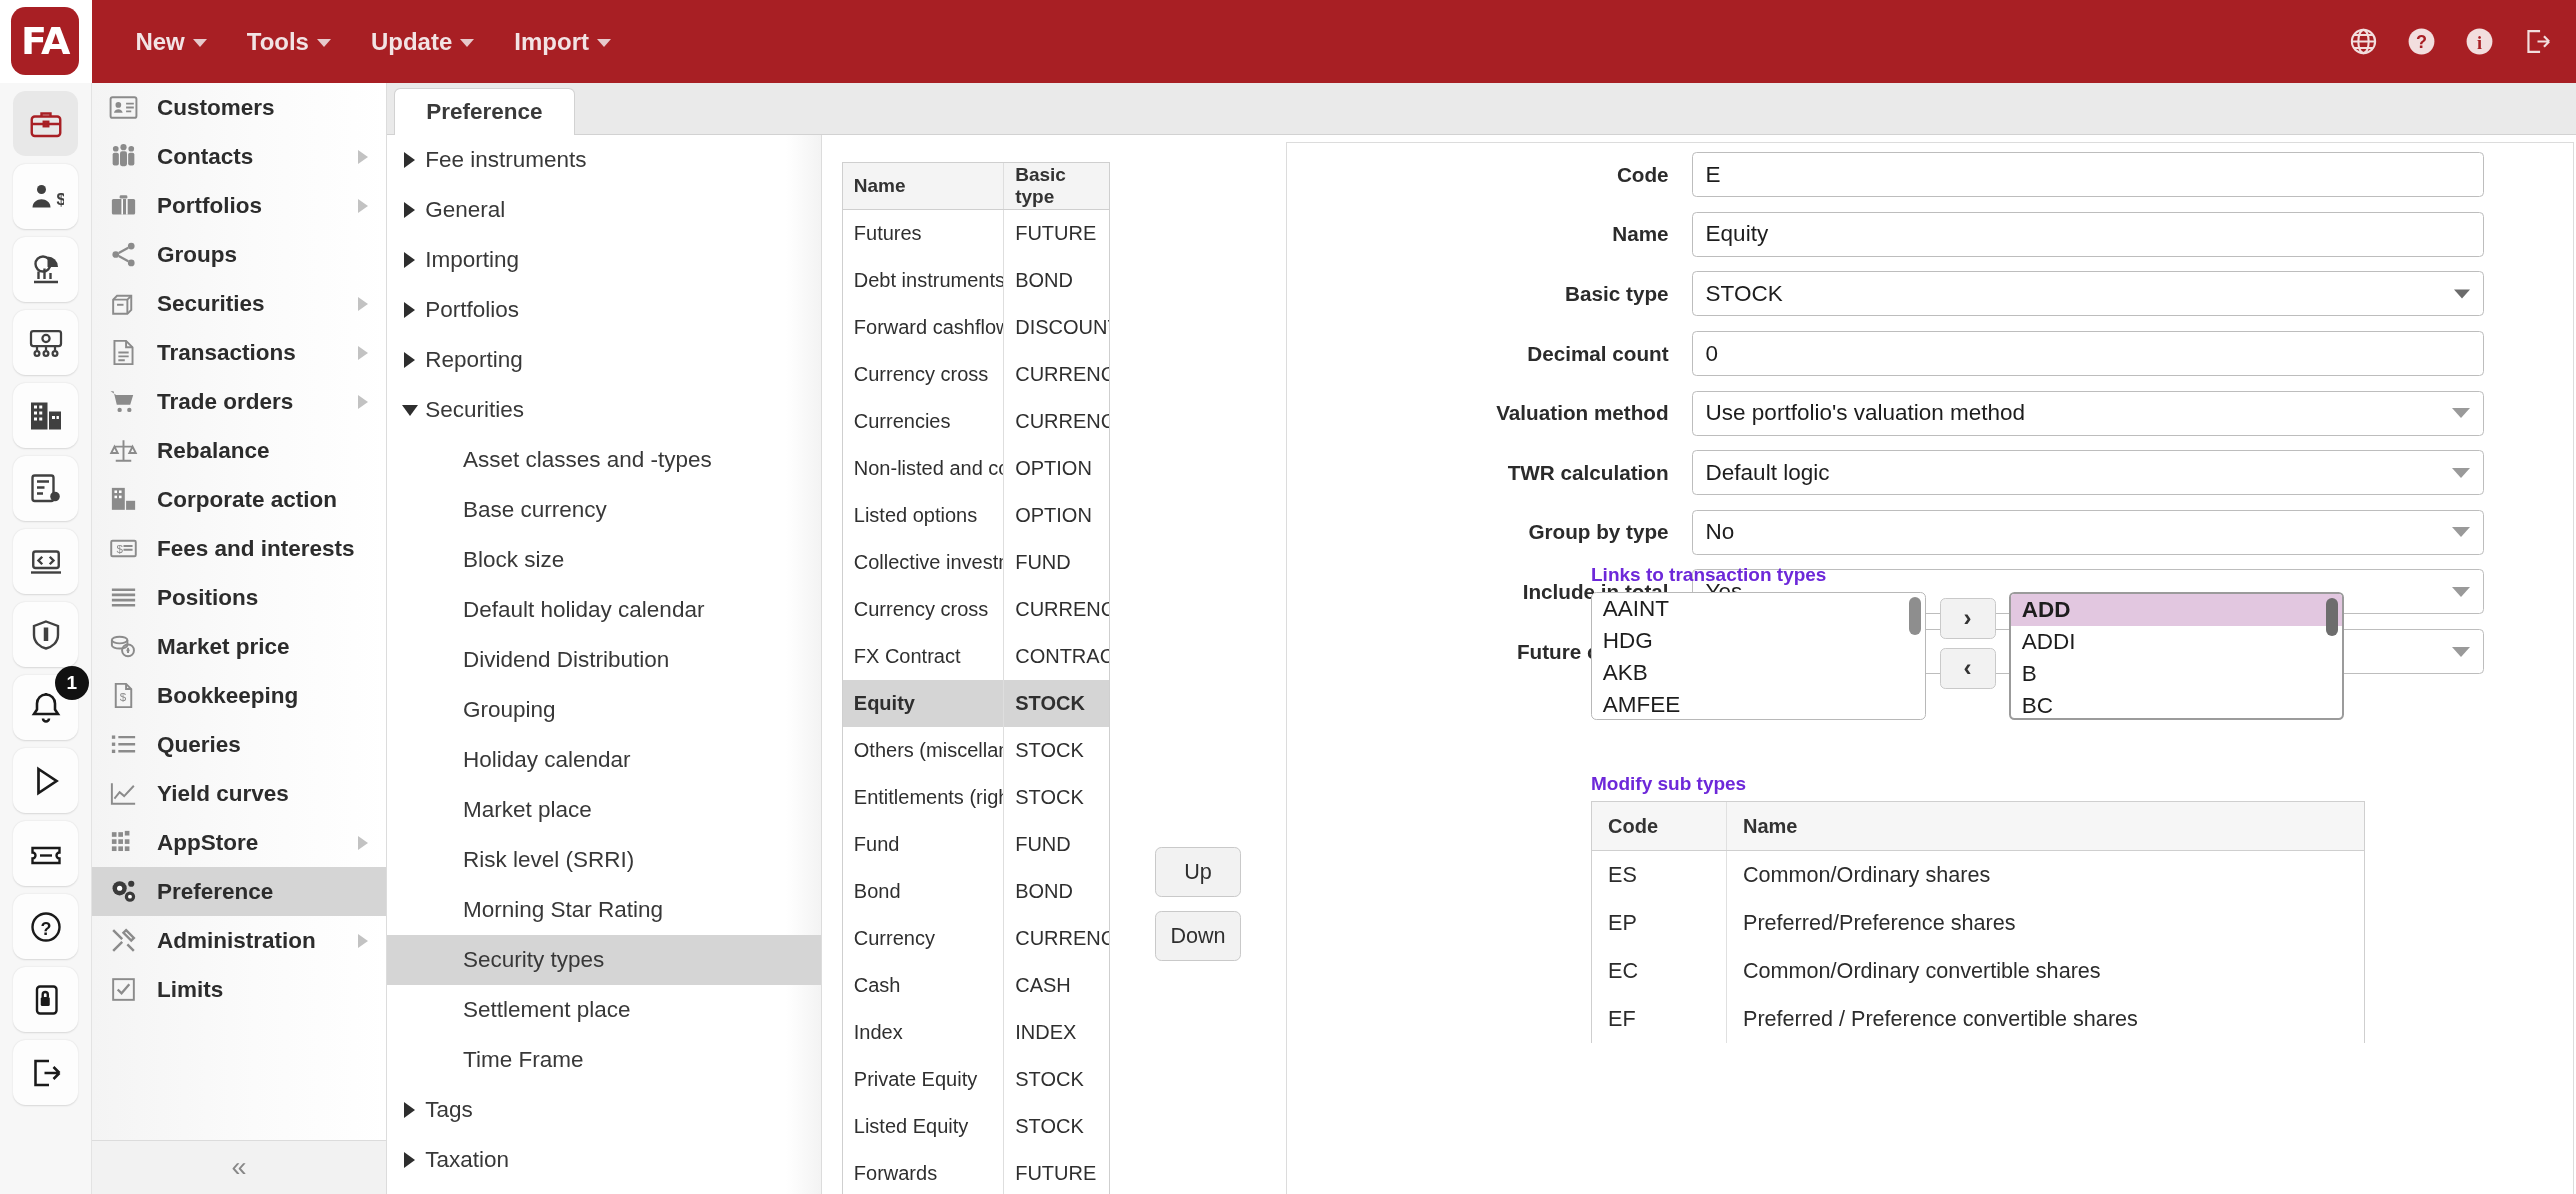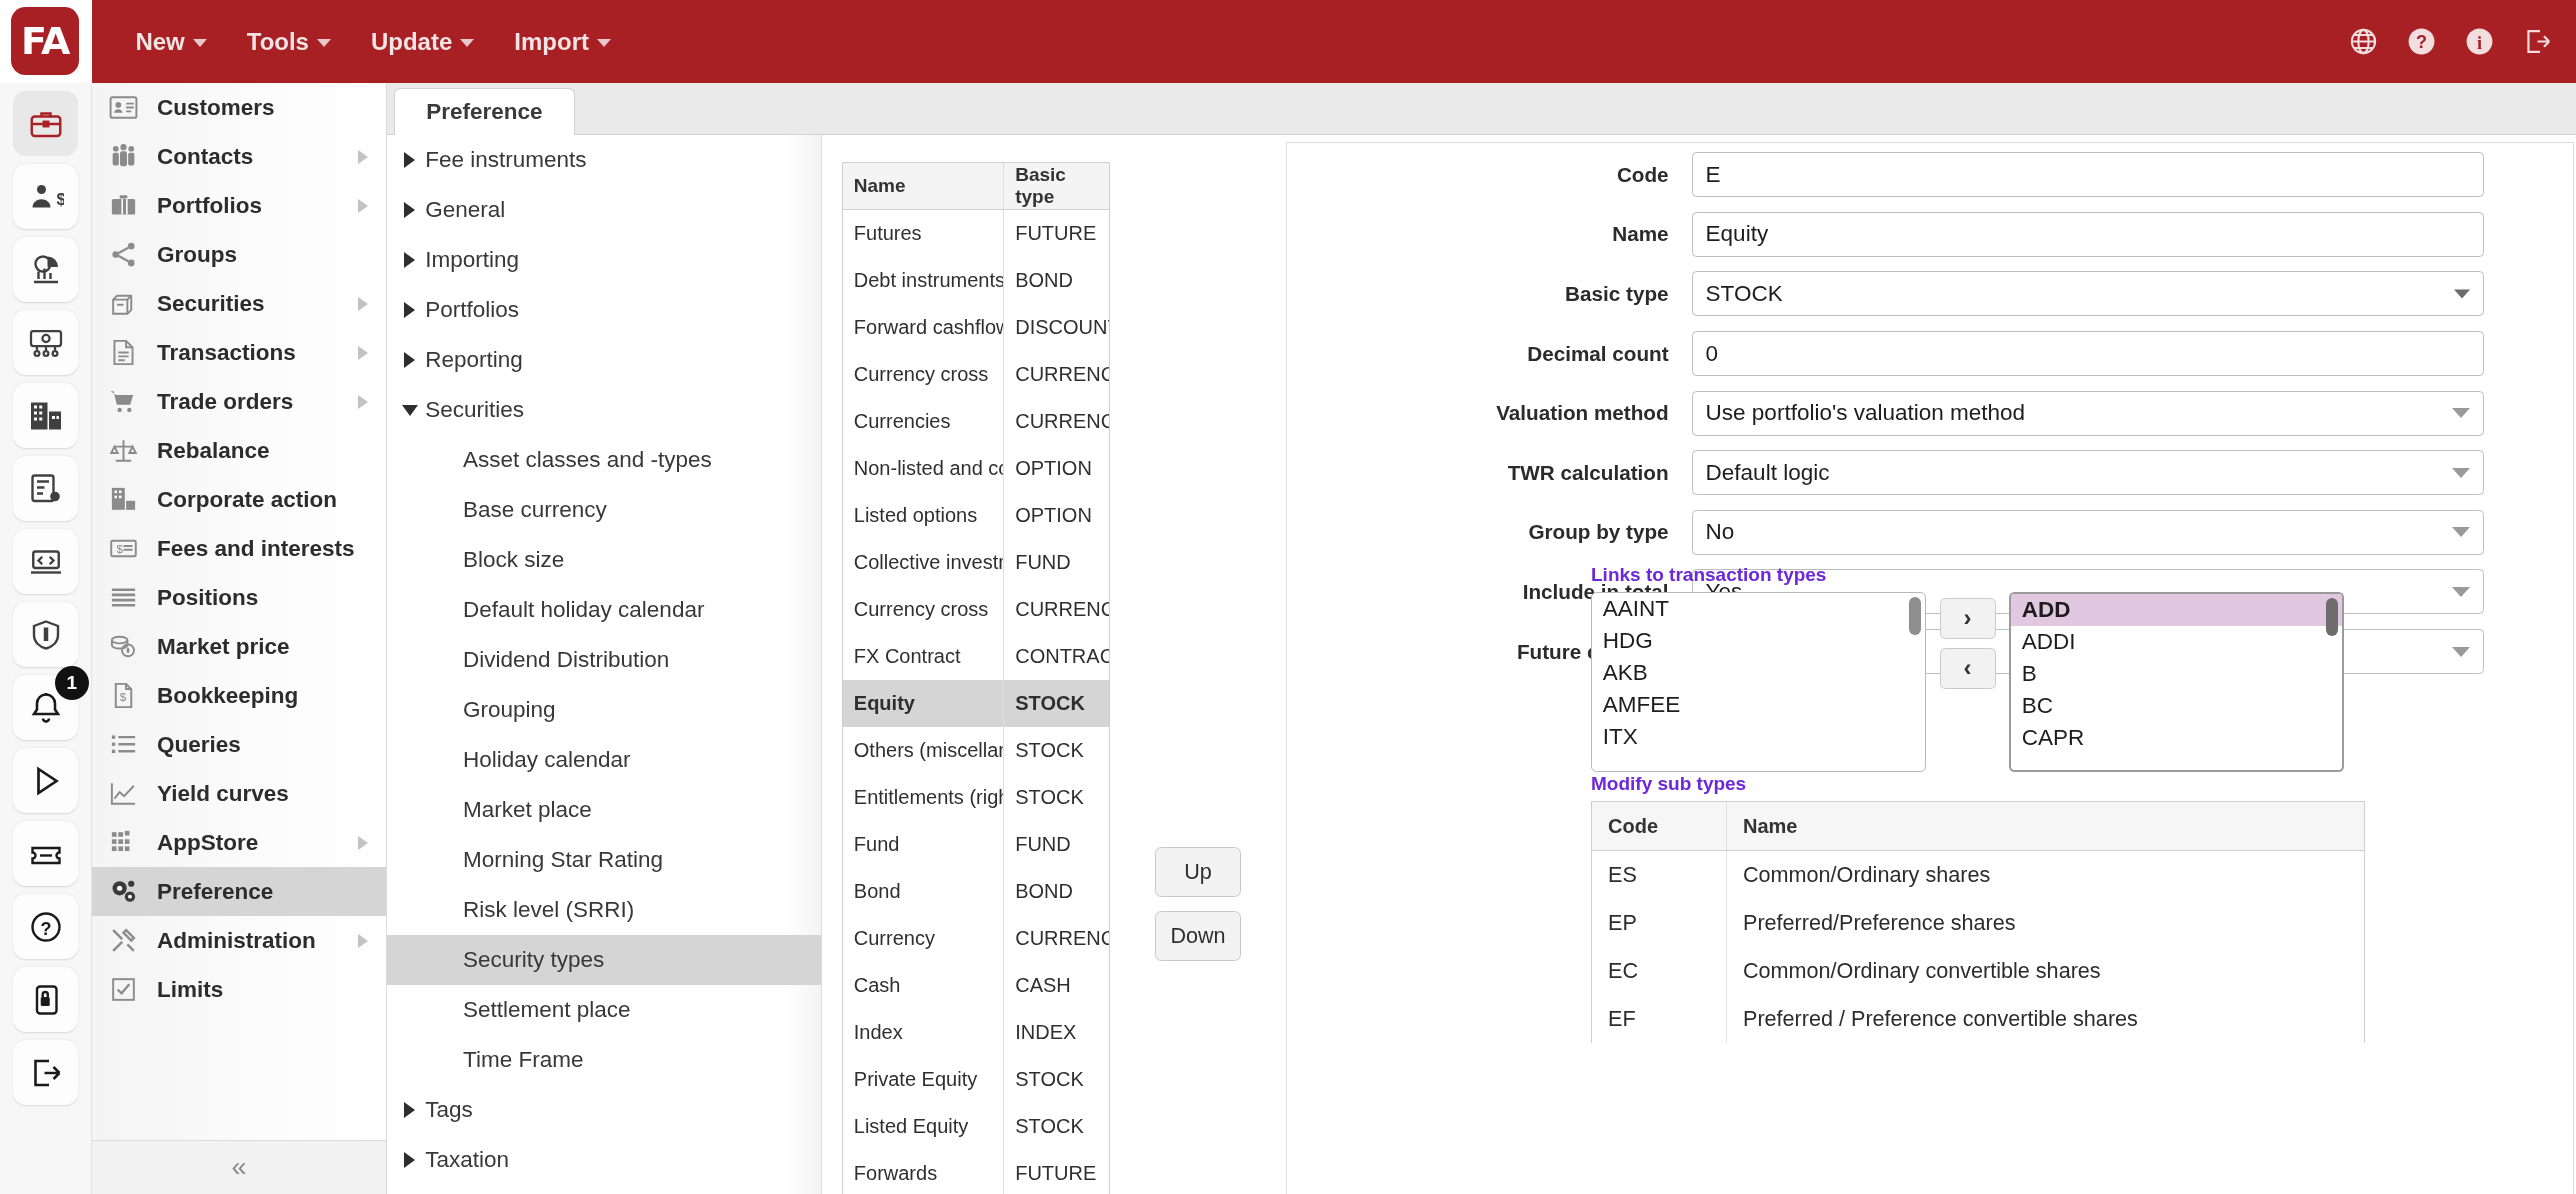--- a/index.html
+++ b/index.html
@@ -222,21 +222,21 @@
   }
 
   
   #links-wrap { position: absolute; left: 9px; top: 421px; width: 1277px; }
   .sec-label {
     font-size: 19px; font-weight: 700; color: #6d28d9;
     margin-left: 295px; margin-bottom: 6.3px;
   }
   #links-row { display: flex; align-items: flex-start; margin-left: 295px; }
   .listbox {
-    width: 335px; height: 180px;
+    width: 335px; height: 128px;
     border: 0.9px solid #b8b8b8; border-radius: 5.4px;
     background: #fff; position: relative; overflow: hidden;
   }
   .listbox.focused { border: 2.7px solid #9b9b9b; }
   .lb-item {
     height: 32px; display: flex; align-items: center; padding-left: 10.8px;
     font-size: 22.5px; color: #1d1d1d; cursor: pointer; white-space: nowrap;
   }
   .lb-item.hl { background: #e2c7e0; font-weight: 600; }
   .lb-scroll {
@@ -741,25 +741,25 @@
         <div class="tree-row lvl2">
           <span class="tw"></span>
           <span>Holiday calendar</span>
         </div>
         <div class="tree-row lvl2">
           <span class="tw"></span>
           <span>Market place</span>
         </div>
         <div class="tree-row lvl2">
           <span class="tw"></span>
+          <span>Risk level (SRRI)</span>
+        </div>
+        <div class="tree-row lvl2">
+          <span class="tw"></span>
           <span>Morning Star Rating</span>
-        </div>
-        <div class="tree-row lvl2">
-          <span class="tw"></span>
-          <span>Risk level (SRRI)</span>
         </div>
         <div class="tree-row lvl2 selected">
           <span class="tw"></span>
           <span>Security types</span>
         </div>
         <div class="tree-row lvl2">
           <span class="tw"></span>
           <span>Settlement place</span>
         </div>
         <div class="tree-row lvl2">

